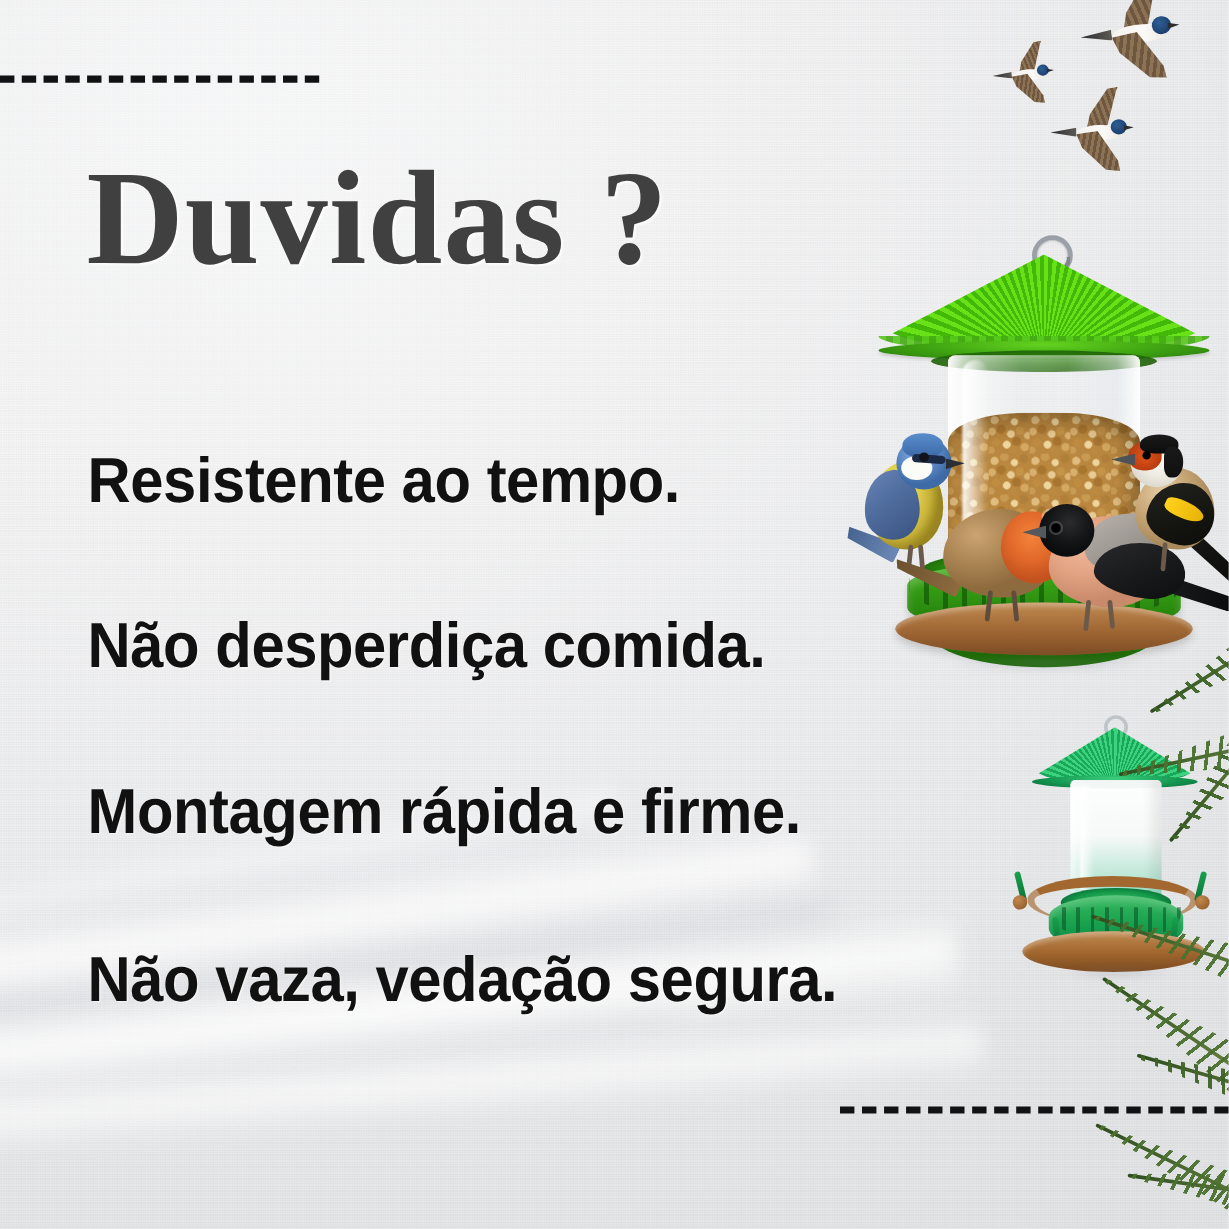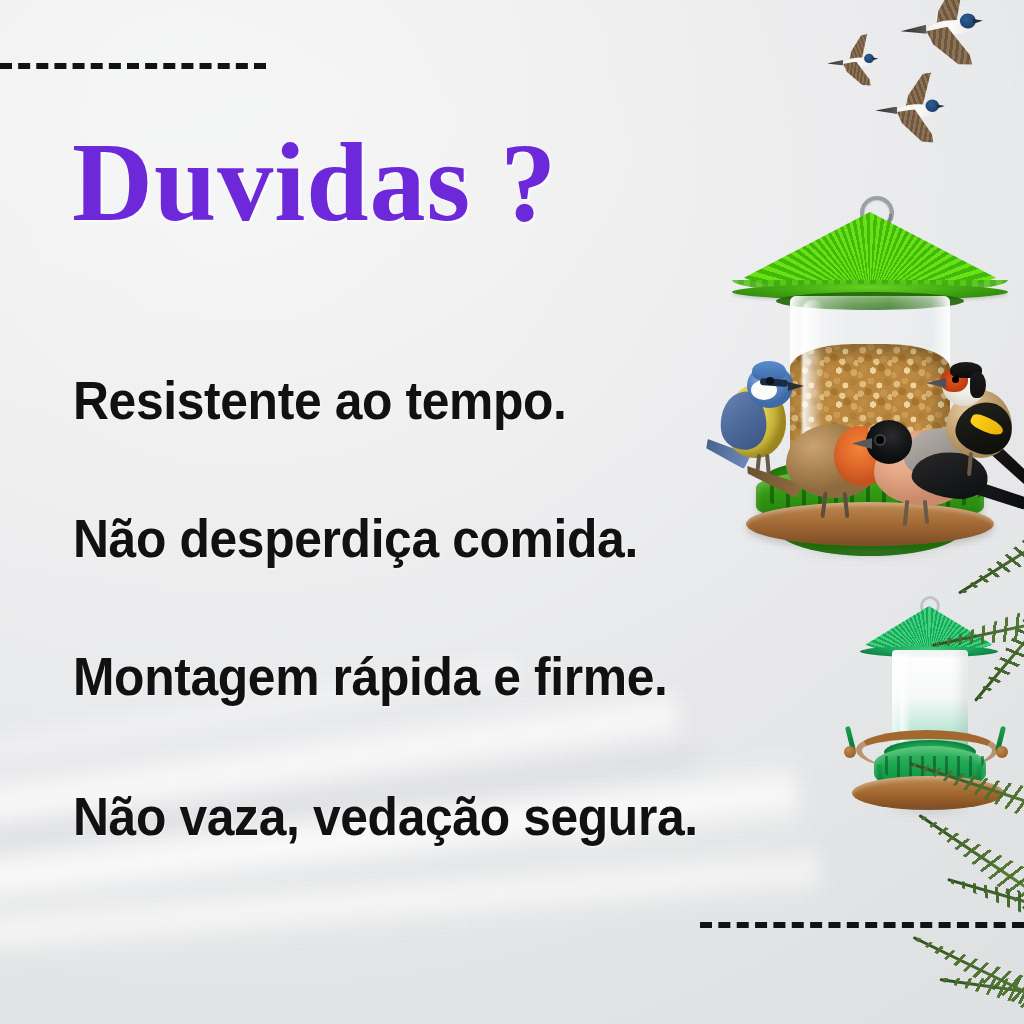--- a/index.html
+++ b/index.html
@@ -67,21 +67,21 @@
   
   #headline {
     position: absolute;
     left: 72px;
     top: 126px;
     font-family: "Liberation Serif", "DejaVu Serif", serif;
     font-weight: 700;
     font-size: 112px;
     line-height: 1.0;
     letter-spacing: 1px;
-    color: #6d28d9;
+    color: #404040;
     text-shadow: 2px 2px 2px rgba(255,255,255,.75);
     white-space: nowrap;
   }
 
   
   .feature-line {
     position: absolute;
     left: 73px;
     font-family: "Liberation Sans Narrow", "Liberation Sans", sans-serif;
     font-weight: 700;

